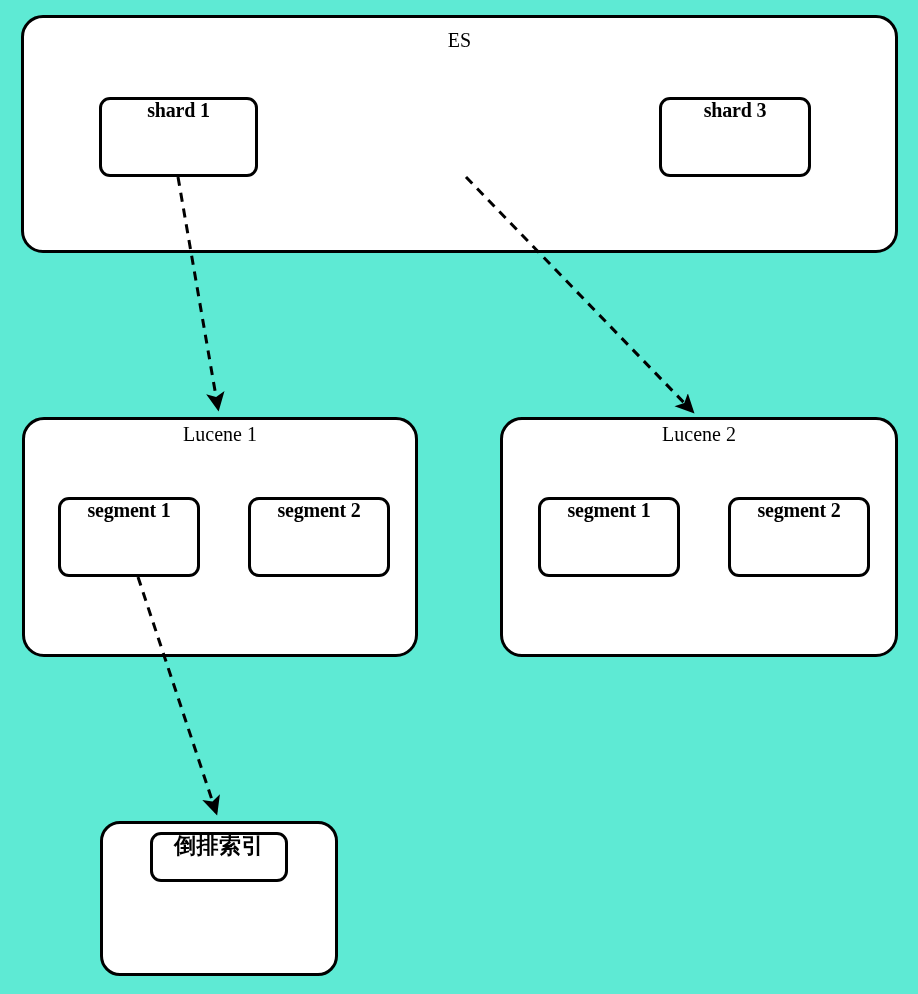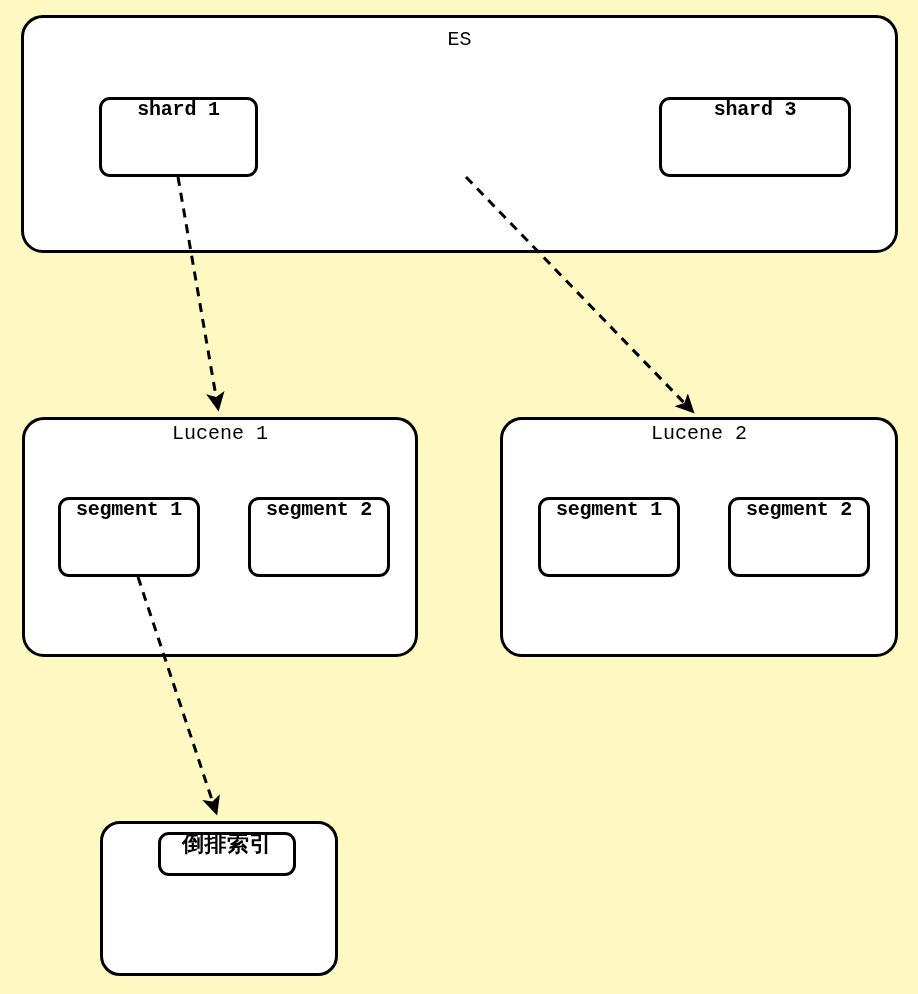--- a/index.html
+++ b/index.html
@@ -4,22 +4,22 @@
 <style>
   html, body {
     margin: 0;
     padding: 0;
     background: #ffffff;
   }
   #canvas {
     position: relative;
     width: 918px;
     height: 994px;
-    background: #fef9c3;
-    font-family: Liberation Mono, monospace;
+    background: #5eead4;
+    font-family: Liberation Serif, serif;
     overflow: hidden;
   }
   
   .group-box {
     position: absolute;
     box-sizing: border-box;
     border: 3px solid #000000;
     border-radius: 22px;
     background: #ffffff;
   }
@@ -72,21 +72,21 @@
 <div id="canvas">
 
   <div class="group-box" style="left:21px; top:15px; width:877px; height:238px;"></div>
   <div class="group-label" style="left:21px; width:877px; top:30px;">ES</div>
 
   <div class="leaf-box" style="left:99px; top:97px; width:159px; height:80px;">
     <span class="leaf-label">shard 1</span>
   </div>
 
 
-  <div class="leaf-box" style="left:659px; top:97px; width:192px; height:80px;">
+  <div class="leaf-box" style="left:659px; top:97px; width:152px; height:80px;">
     <span class="leaf-label">shard 3</span>
   </div>
 
   <div class="group-box" style="left:22px; top:417px; width:396px; height:240px;"></div>
   <div class="group-label" style="left:22px; width:396px; top:424px;">Lucene 1</div>
 
   <div class="leaf-box" style="left:58px; top:497px; width:142px; height:80px;">
     <span class="leaf-label">segment 1</span>
   </div>
 
@@ -100,21 +100,21 @@
   <div class="leaf-box" style="left:538px; top:497px; width:142px; height:80px;">
     <span class="leaf-label">segment 1</span>
   </div>
 
   <div class="leaf-box" style="left:728px; top:497px; width:142px; height:80px;">
     <span class="leaf-label">segment 2</span>
   </div>
 
   <div class="group-box" style="left:100px; top:821px; width:238px; height:155px; border-radius:20px;"></div>
 
-  <div class="leaf-box" style="left:158px; top:832px; width:138px; height:44px;">
+  <div class="leaf-box" style="left:150px; top:832px; width:138px; height:50px;">
     <span class="leaf-label cjk">倒排索引</span>
   </div>
 
 
   <svg id="arrow-layer" viewBox="0 0 918 994" width="918" height="994">
     <defs>
       <marker id="arrowhead" markerWidth="7" markerHeight="7" refX="5.2" refY="3.5" orient="auto" markerUnits="strokeWidth">
         <path d="M0,0.4 L6.4,3.5 L0,6.6 L1.5,3.5 Z" fill="#000000"></path>
       </marker>
     </defs>

